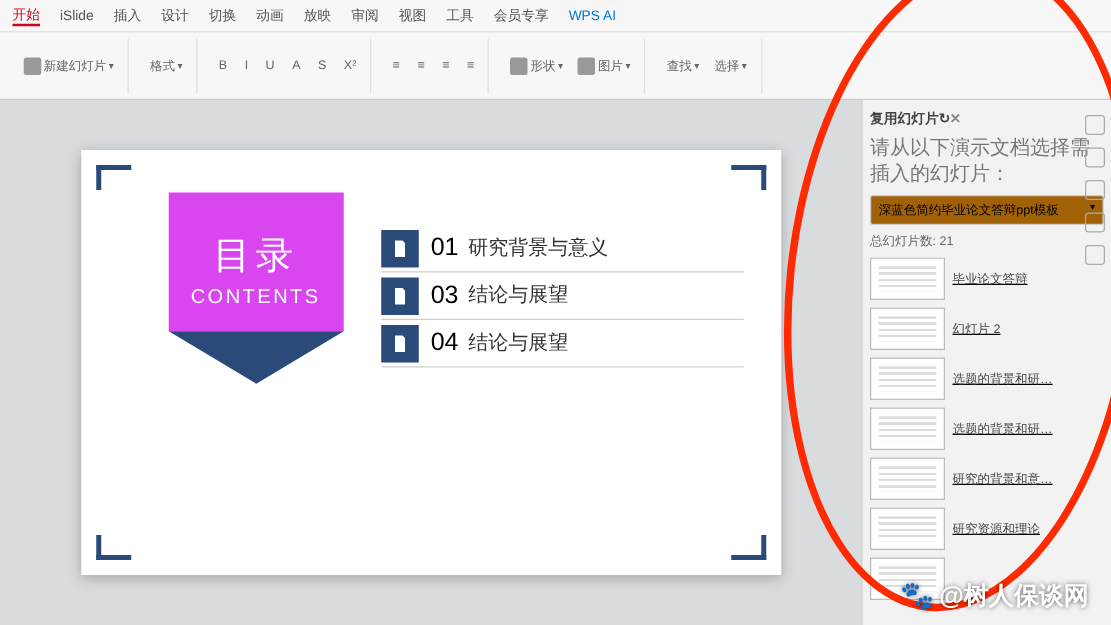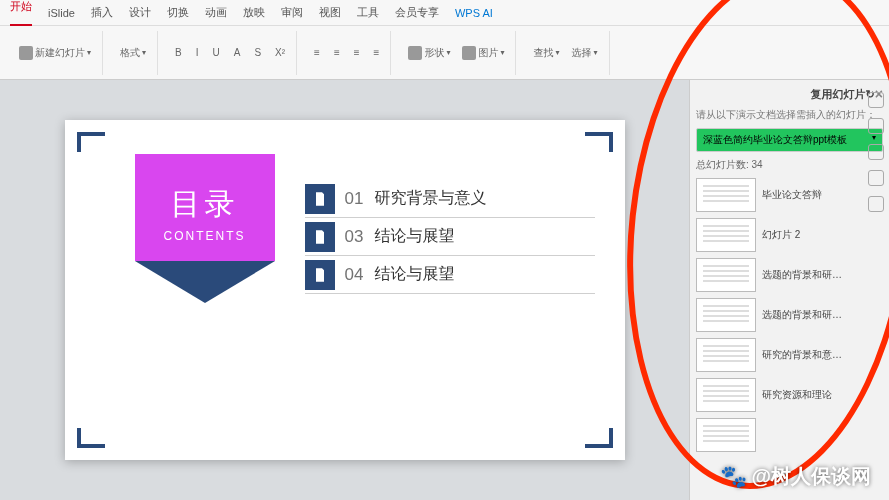--- a/index.html
+++ b/index.html
@@ -1,20 +1,20 @@
 <!DOCTYPE html>
 <html><head>
 <meta charset="utf-8">
 <style>
   * { margin:0; padding:0; box-sizing:border-box; font-family:"Microsoft YaHei",sans-serif; }
   body { width:889px; height:500px; background:#e8e8e8; overflow:hidden; position:relative; }
 
   
   .ribbon-tabs { height:26px; background:#f7f7f7; display:flex; align-items:center; padding:0 10px; font-size:11px; color:#555; gap:16px; border-bottom:1px solid #ddd; }
-  .ribbon-tabs span.active { color:#d0021b; border-bottom:2px solid #d0021b; padding-bottom:10px; }
+  .ribbon-tabs span.active { color:#d0021b; border-bottom:2px solid #d0021b; padding-bottom:0; }
   .ribbon-tabs .wps-ai { color:#0078d4; }
 
   .ribbon-body { height:54px; background:#f7f7f7; border-bottom:1px solid #ccc; display:flex; align-items:center; padding:0 8px; font-size:10px; color:#666; gap:6px; }
   .ribbon-group { display:flex; flex-direction:row; gap:2px; padding:0 6px; border-right:1px solid #e0e0e0; height:44px; justify-content:center; }
   .ribbon-row { display:flex; gap:4px; align-items:center; }
   .rb-btn { padding:2px 4px; border:1px solid transparent; border-radius:2px; cursor:pointer; display:flex; align-items:center; gap:2px; }
   .mini-icon { width:14px; height:14px; display:inline-block; background:#999; border-radius:2px; }
   .drop { font-size:8px; }
 
   
@@ -23,40 +23,40 @@
   .slide { width:560px; height:340px; background:#fff; box-shadow:0 2px 10px rgba(0,0,0,.25); position:relative; padding:20px; }
   .corner { position:absolute; width:28px; height:20px; border:4px solid #2a4a7a; }
   .corner.tl { top:12px; left:12px; border-right:none; border-bottom:none; }
   .corner.tr { top:12px; right:12px; border-left:none; border-bottom:none; }
   .corner.bl { bottom:12px; left:12px; border-right:none; border-top:none; }
   .corner.br { bottom:12px; right:12px; border-left:none; border-top:none; }
 
   .banner { position:absolute; left:70px; top:34px; width:140px; }
   .banner-body { background:#d946ef; color:#fff; text-align:center; padding:30px 0 18px; }
   .banner-body .cn { font-size:30px; font-weight:300; letter-spacing:4px; }
-  .banner-body .en { font-size:12px; letter-spacing:2px; margin-top:4px; }
+  .banner-body .en { font-size:16px; letter-spacing:2px; margin-top:4px; }
   .banner-tail { width:0; height:0; border-left:70px solid transparent; border-right:70px solid transparent; border-top:42px solid #2a4a7a; }
   .banner-outline { position:absolute; left:62px; top:26px; width:156px; height:202px; border:1px solid #2a4a7a; z-index:-1; }
 
   .items { position:absolute; left:240px; top:60px; right:30px; }
   .item { display:flex; align-items:center; height:38px; border-bottom:1px solid #cfcfcf; }
   .item-icon { width:30px; height:30px; background:#2a4a7a; margin-right:10px; display:flex; align-items:center; justify-content:center; }
   .item-icon svg { width:16px; height:16px; fill:#fff; }
-  .item-num { font-size:17px; color:#737373; width:30px; }
+  .item-num { font-size:20px; color:#000000; width:30px; }
   .item-text { font-size:16px; color:#333; }
 
   
   .sidepanel { width:200px; background:#f2f2f2; border-left:1px solid #ccc; font-size:11px; padding:6px; display:flex; flex-direction:column; gap:6px; position:relative; }
-  .sp-title { display:flex; justify-content:flex-end; align-items:center; color:#444; font-weight:bold; }
+  .sp-title { display:flex; justify-content:flex-start; align-items:center; color:#444; font-weight:bold; }
   .sp-close { cursor:pointer; color:#888; font-size:14px; }
-  .sp-hint { color:#777; font-size:10px; }
-  .sp-select { background:#22c55e; border:1px solid #ccc; padding:4px 6px; font-size:10px; border-radius:2px; display:flex; justify-content:space-between; cursor:pointer; }
+  .sp-hint { color:#777; font-size:16px; }
+  .sp-select { background:#a16207; border:1px solid #ccc; padding:4px 6px; font-size:10px; border-radius:2px; display:flex; justify-content:space-between; cursor:pointer; }
   .sp-link { color:#555; font-size:10px; cursor:pointer; }
   .sp-count { color:#666; font-size:10px; }
-  .sp-list { flex:1; overflow-y:auto; display:flex; flex-direction:column; gap:6px; }
+  .sp-list { flex:1; overflow-y:auto; display:flex; flex-direction:column; gap:6px;text-decoration:underline; }
   .sp-item { display:flex; gap:6px; align-items:center; cursor:pointer; }
   .sp-thumb { width:60px; height:34px; background:#fff; border:1px solid #bbb; flex-shrink:0; display:flex; align-items:center; justify-content:center; }
   .sp-thumb .th-inner { width:80%; height:60%; background:repeating-linear-gradient(#ddd,#ddd 2px,#fff 2px,#fff 5px); }
   .sp-label { font-size:10px; color:#444; }
 
   
   .iconbar { position:absolute; right:2px; top:92px; width:22px; display:flex; flex-direction:column; gap:10px; align-items:center; }
   .iconbar .ib { width:16px; height:16px; border:1px solid #aaa; border-radius:3px; cursor:pointer; }
 
   
@@ -193,21 +193,21 @@
     <div class="sp-title">
       <span>复用幻灯片</span>
       <span>↻</span>
       <span class="sp-close">×</span>
     </div>
     <div class="sp-hint">请从以下演示文档选择需插入的幻灯片：</div>
     <div class="sp-select">
       <span>深蓝色简约毕业论文答辩ppt模板</span>
       <span class="drop">▾</span>
     </div>
-    <div class="sp-count">总幻灯片数: 34</div>
+    <div class="sp-count">总幻灯片数: 21</div>
     <div class="sp-list">
       <div class="sp-item">
           <div class="sp-thumb">
             <div class="th-inner"></div>
           </div>
           <div class="sp-label">毕业论文答辩</div>
         </div>
       <div class="sp-item">
           <div class="sp-thumb">
             <div class="th-inner"></div>

